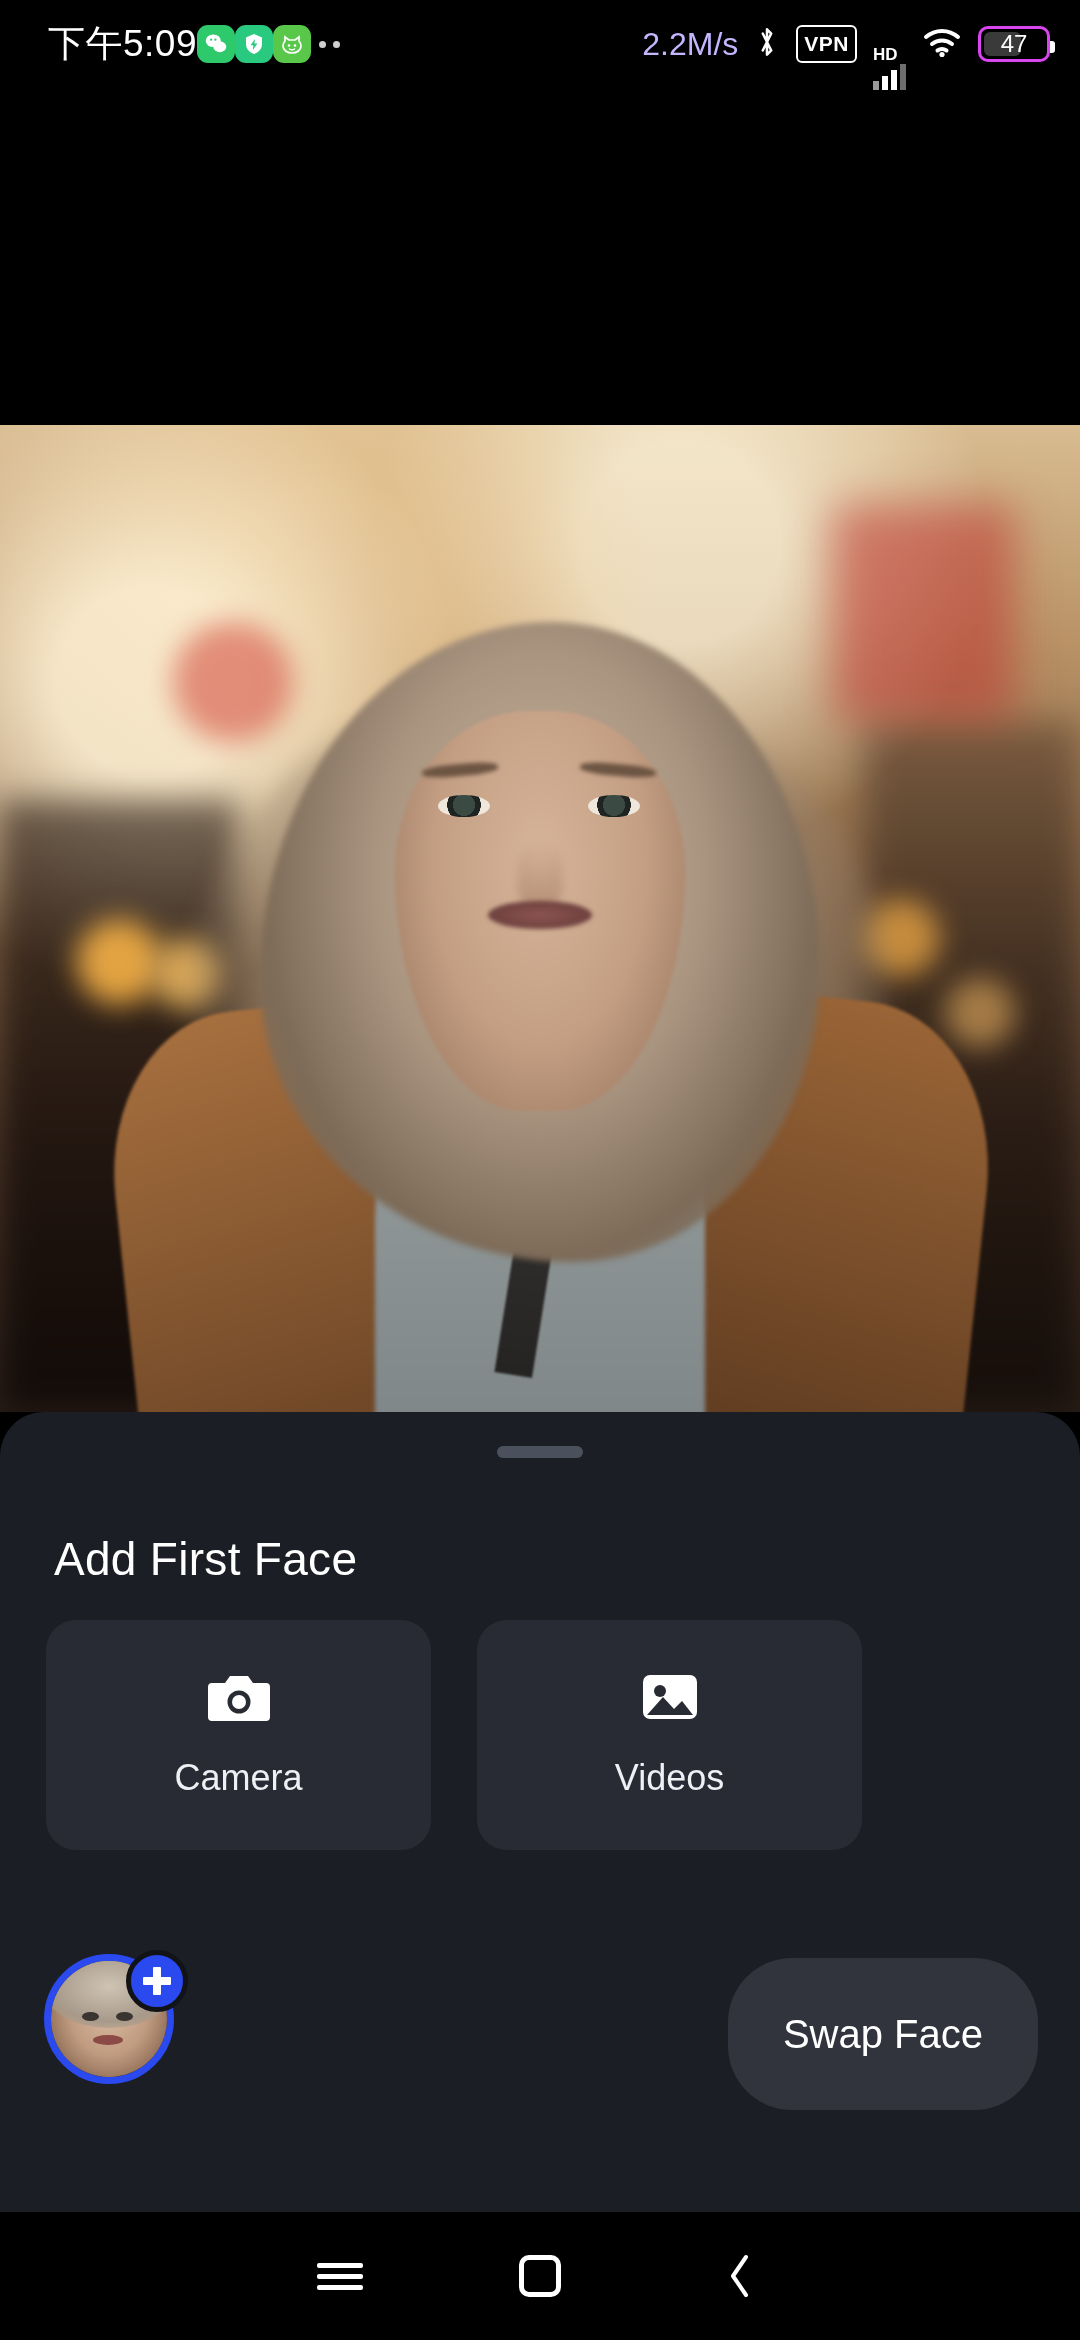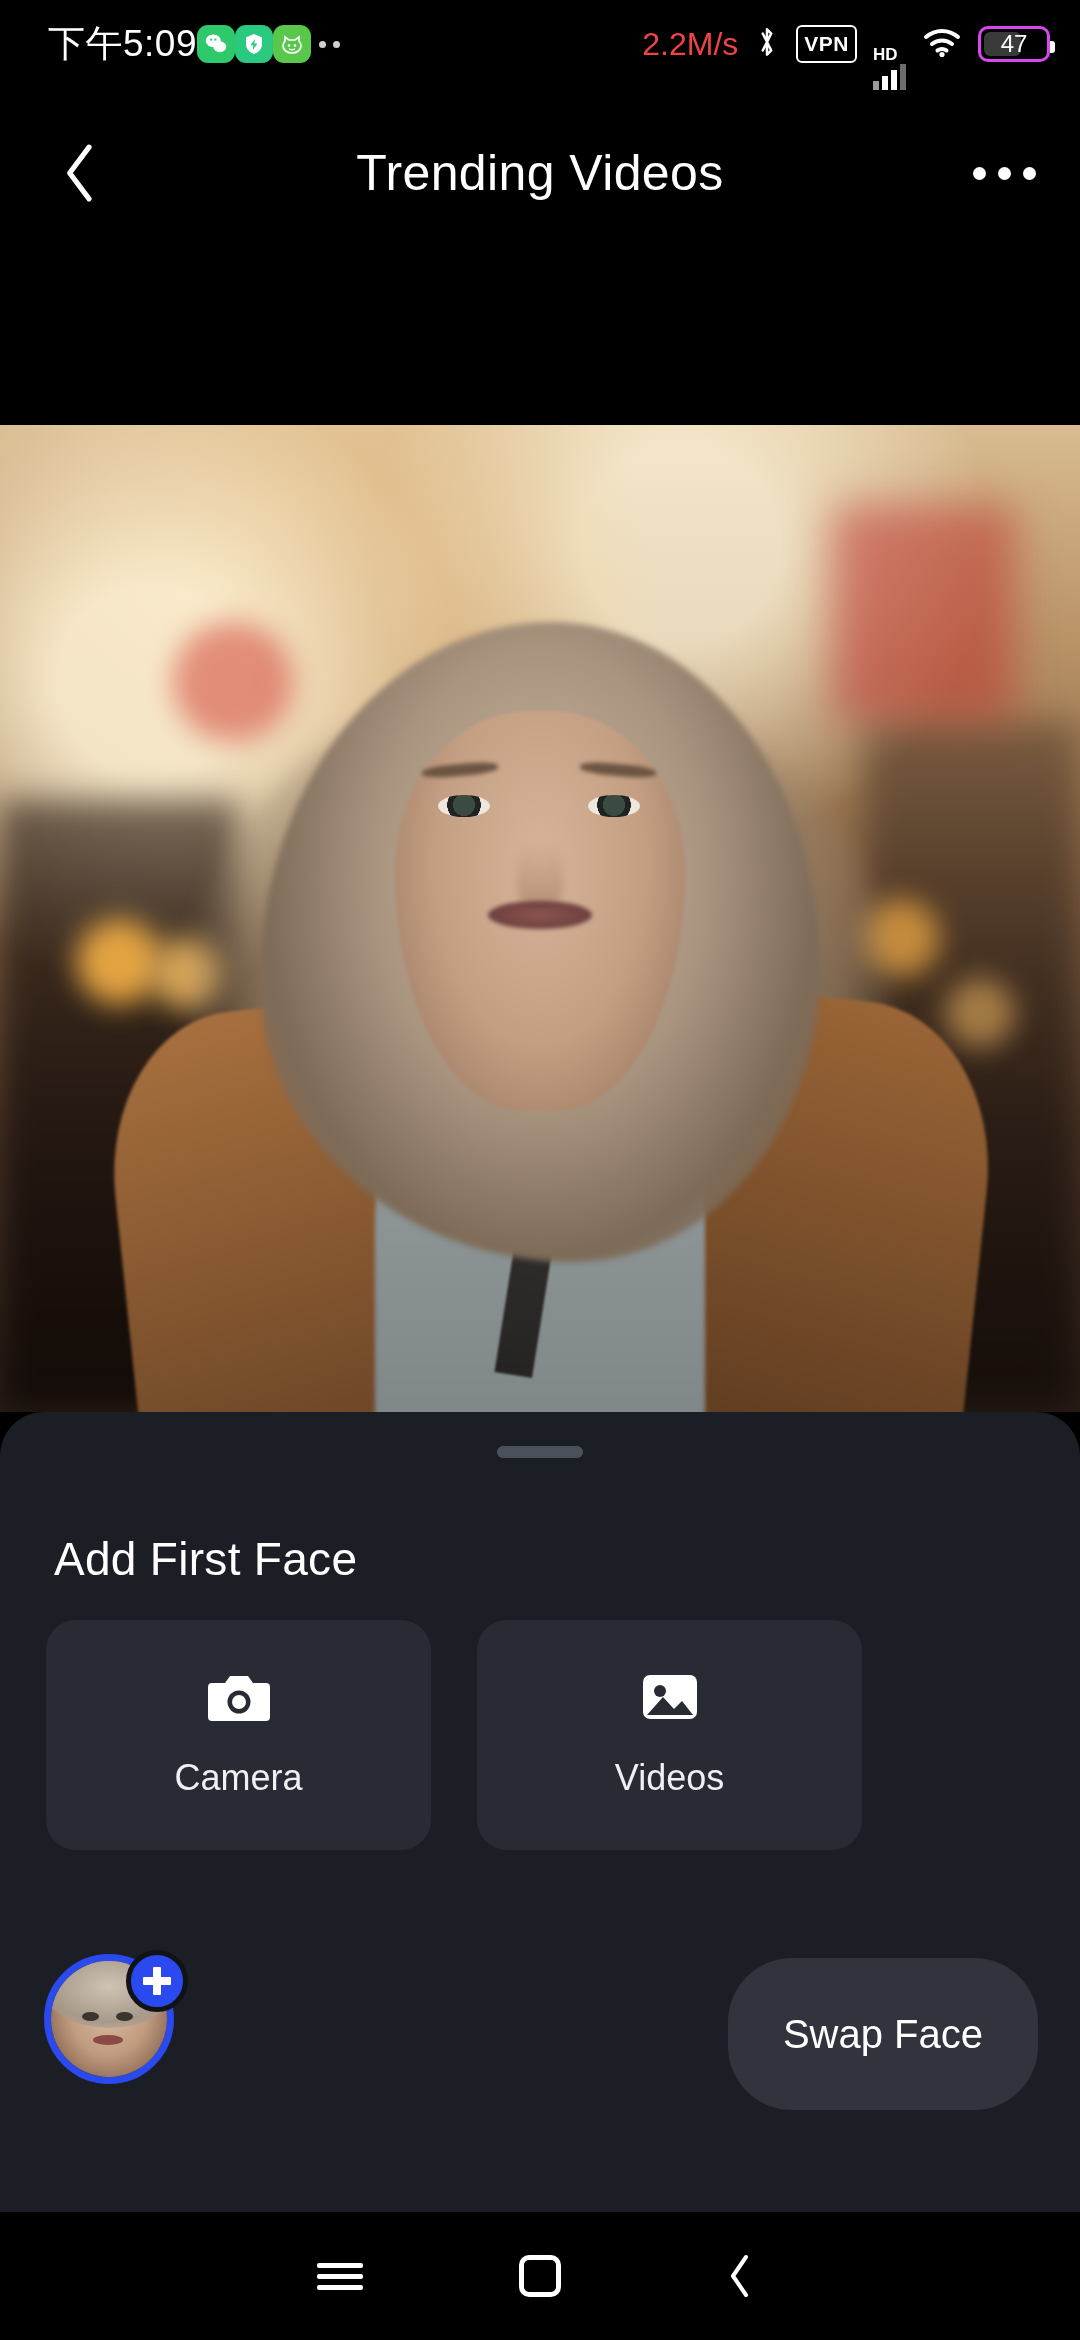--- a/index.html
+++ b/index.html
@@ -18,21 +18,21 @@
     padding:0 30px 0 48px; color:#fff;
   }
   #status-left{ display:flex; align-items:center; gap:0; }
   #clock{ font-size:37px; letter-spacing:.5px; color:#fff; font-weight:400; }
   .notif-icon{ width:38px; height:38px; border-radius:11px; display:flex;
                align-items:center; justify-content:center; }
   .dots-more{ display:flex; gap:7px; margin-left:8px; }
   .dots-more i{ width:7px; height:7px; border-radius:50%; background:#cfcfcf; display:block;}
 
   #status-right{ display:flex; align-items:center; gap:16px; }
-  #net-speed{ font-size:32px; color:#ef4444; letter-spacing:0px;}
+  #net-speed{ font-size:32px; color:#c4b5fd; letter-spacing:0px;}
   .vpn-box{ border:2.5px solid #fff; border-radius:6px; padding:5px 6px;
             font-size:21px; line-height:1.15; letter-spacing:.5px; color:#fff; font-weight:600;}
   .hd-sig{ display:flex; flex-direction:column; align-items:flex-start;margin-top:47px; }
   .hd-label{ font-size:17px; font-weight:700; line-height:1; margin-bottom:1px; color:#fff;}
   .sig-bars{ display:flex; align-items:flex-end; gap:3px; height:26px;}
   .sig-bars span{ width:6px; background:#fff; display:block;}
   .sig-bars span:nth-child(1){height:9px;background:#9a9a9a;}
   .sig-bars span:nth-child(2){height:14px;}
   .sig-bars span:nth-child(3){height:20px;}
   .sig-bars span:nth-child(4){height:26px;background:#6e6e6e;}
@@ -231,33 +231,20 @@
         </svg>
       </span>
 
       <span class="batt">
         <span class="batt-fill"></span>
         <span class="batt-num">47</span>
       </span>
     </div>
   </div>
 
-  <div id="app-bar">
-    <div id="back-btn">
-      <svg width="42" height="62" viewBox="0 0 30 48">
-          <path d="M22 4 L7 24 L22 44" stroke="#fff" stroke-width="4" fill="none" stroke-linecap="round" stroke-linejoin="round"></path>
-        </svg>
-    </div>
-    <div id="page-title">Trending Videos</div>
-    <div id="overflow-btn">
-        <i></i>
-        <i></i>
-        <i></i>
-      </div>
-  </div>
 
   <div id="video-area">
     <div id="video-photo">
       <div class="bg-base"></div>
       <div class="street-dark-l"></div>
       <div class="street-dark-r"></div>
       <div class="sign-red"></div>
       <div class="bokeh" style="left:7%;top:50%;width:86px;height:86px;background:rgba(245,176,70,.9);"></div>
       <div class="bokeh" style="left:14%;top:52%;width:72px;height:72px;background:rgba(240,186,96,.85);"></div>
       <div class="bokeh" style="left:16%;top:20%;width:120px;height:120px;background:rgba(208,66,52,.55);"></div>

